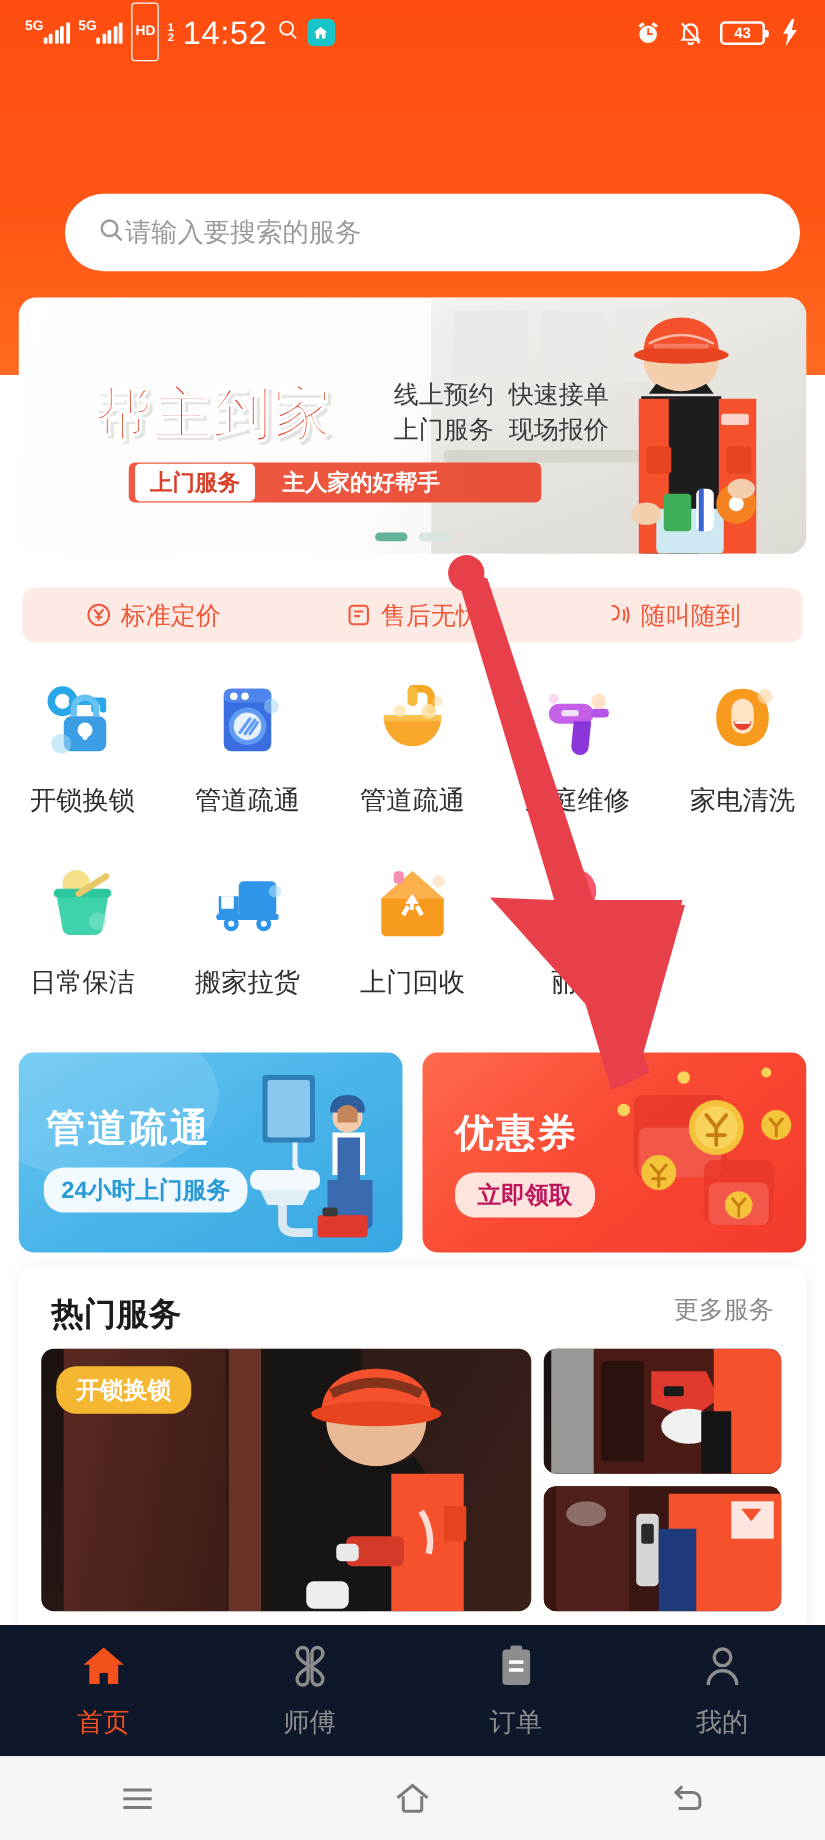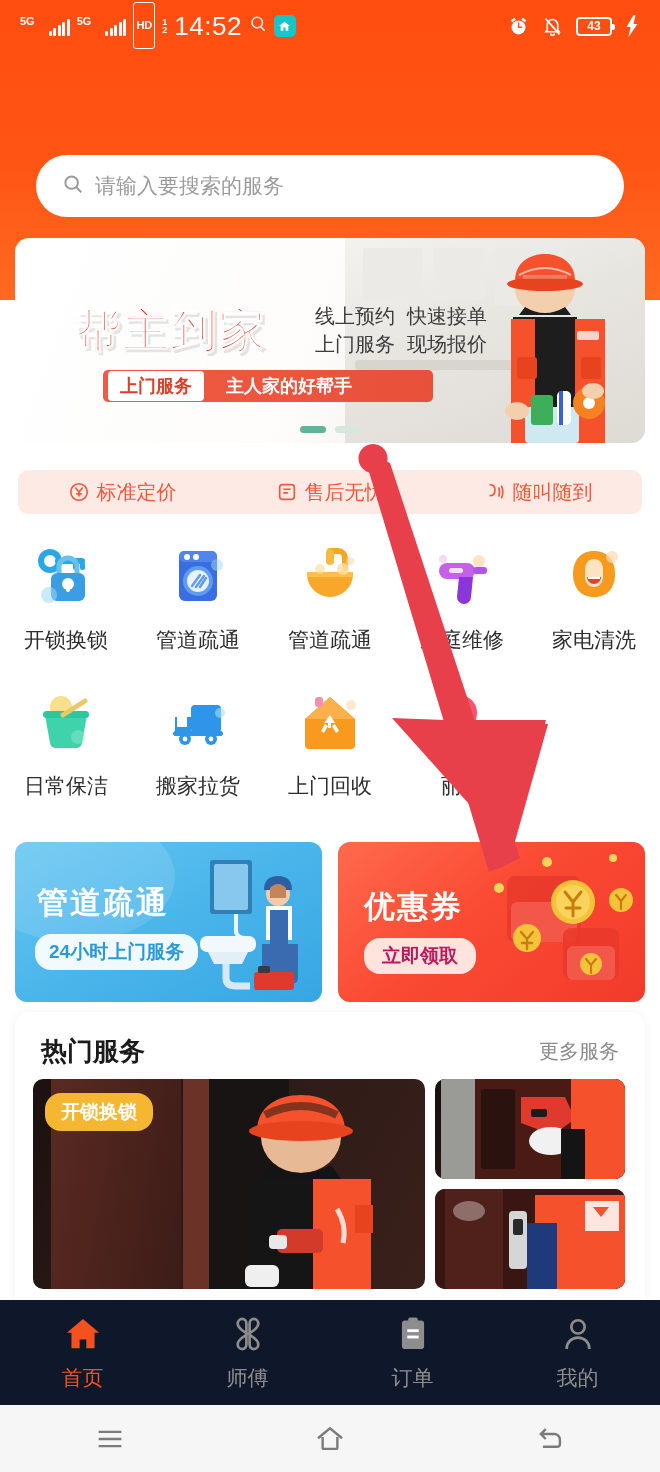--- a/index.html
+++ b/index.html
@@ -16,21 +16,21 @@
     background: linear-gradient(180deg, #ff4d10 0%, #ff5514 55%, #ff6a20 100%);
   }
 
   
   .statusbar {
     position: absolute; top: 0; left: 0; width: 660px; height: 52px;
     display: flex; align-items: center; justify-content: space-between;
     padding: 0 20px; color: #fff;
   }
   .sb-left { display: flex; align-items: center; gap: 7px; }
-  .net { display: flex; align-items: flex-end; gap: 14px; }
+  .net { display: flex; align-items: center; gap: 0; }
   .net .g5 { font-size: 11px; font-weight: bold; line-height: 1; margin-bottom: 9px; }
   .bars { display: flex; align-items: flex-end; gap: 1.5px; height: 17px; }
   .bars i { display: block; width: 3px; background: #fff; border-radius: 1px; }
   .bars i:nth-child(1) { height: 5px; }
   .bars i:nth-child(2) { height: 8px; }
   .bars i:nth-child(3) { height: 11px; }
   .bars i:nth-child(4) { height: 14px; }
   .bars i:nth-child(5) { height: 17px; }
   .hd-badge {
     font-size: 11px; font-weight: bold; border: 1.6px solid #fff; border-radius: 3px;
@@ -68,22 +68,22 @@
   }
   .capsule .dots { display: flex; gap: 6px; }
   .capsule .dots i { width: 8px; height: 8px; border-radius: 50%; background: #fff; }
   .capsule .divider { width: 1px; height: 26px; background: rgba(255,255,255,0.45); }
   .target-ic { width: 30px; height: 30px; border: 3px solid #fff; border-radius: 50%;
     display: flex; align-items: center; justify-content: center; }
   .target-ic i { width: 12px; height: 12px; border-radius: 50%; background: #fff; }
 
   
   .searchbar {
-    position: absolute; top: 155px; left: 36px; width: 588px; height: 62px;
-    background: #fff; border-radius: 31px; display: flex; align-items: center; padding: 0 26px; gap: 11px;
+    position: absolute; top: 155px; left: 52px; width: 588px; height: 62px;
+    background: #fff; border-radius: 31px; display: flex; align-items: center; padding: 0 26px; 
   }
   .searchbar .ph { color: #9b9b9b; font-size: 21px; }
 
   
   .banner {
     position: absolute; top: 238px; left: 15px; width: 630px; height: 205px;
     border-radius: 14px; overflow: hidden;
     background: linear-gradient(110deg, #ffffff 0%, #fdfcfb 48%, #f2f1ee 70%, #e9e7e3 100%);
   }
   .banner-kitchen {
@@ -150,21 +150,21 @@
     position: absolute; left: 26px; top: 96px; background: #ffe3dd; color: #be185d;
     font-size: 19px; font-weight: bold; padding: 5px 18px; border-radius: 16px;
   }
 
   
   .hot {
     position: absolute; top: 1012px; left: 15px; width: 630px; height: 300px;
     background: #fff; border-radius: 14px; box-shadow: 0 0 10px rgba(0,0,0,0.06);
     overflow: hidden;
   }
-  .hot-head { display: flex; align-items: center; justify-content: space-between; padding: 22px 26px 10px; }
+  .hot-head { display: flex; justify-content: space-between; padding: 22px 26px 10px; }
   .hot-title { font-size: 26px; font-weight: bold; color: #1b1b1b; position: relative; }
   .hot-title::after {
     content: ""; position: absolute; left: 0; bottom: -2px; width: 46px; height: 9px;
     background: linear-gradient(90deg,#ff7a2e, rgba(255,160,90,0)); z-index: -1;
   }
   .more { font-size: 20px; color: #8b8b8b; }
   .hot-media { display: flex; gap: 10px; padding: 0 18px; }
   .big-photo {
     position: relative; width: 392px; height: 210px; border-radius: 10px; overflow: hidden;
     background: linear-gradient(120deg,#1a1110 0%, #2c1a17 40%, #3a201b 100%);

